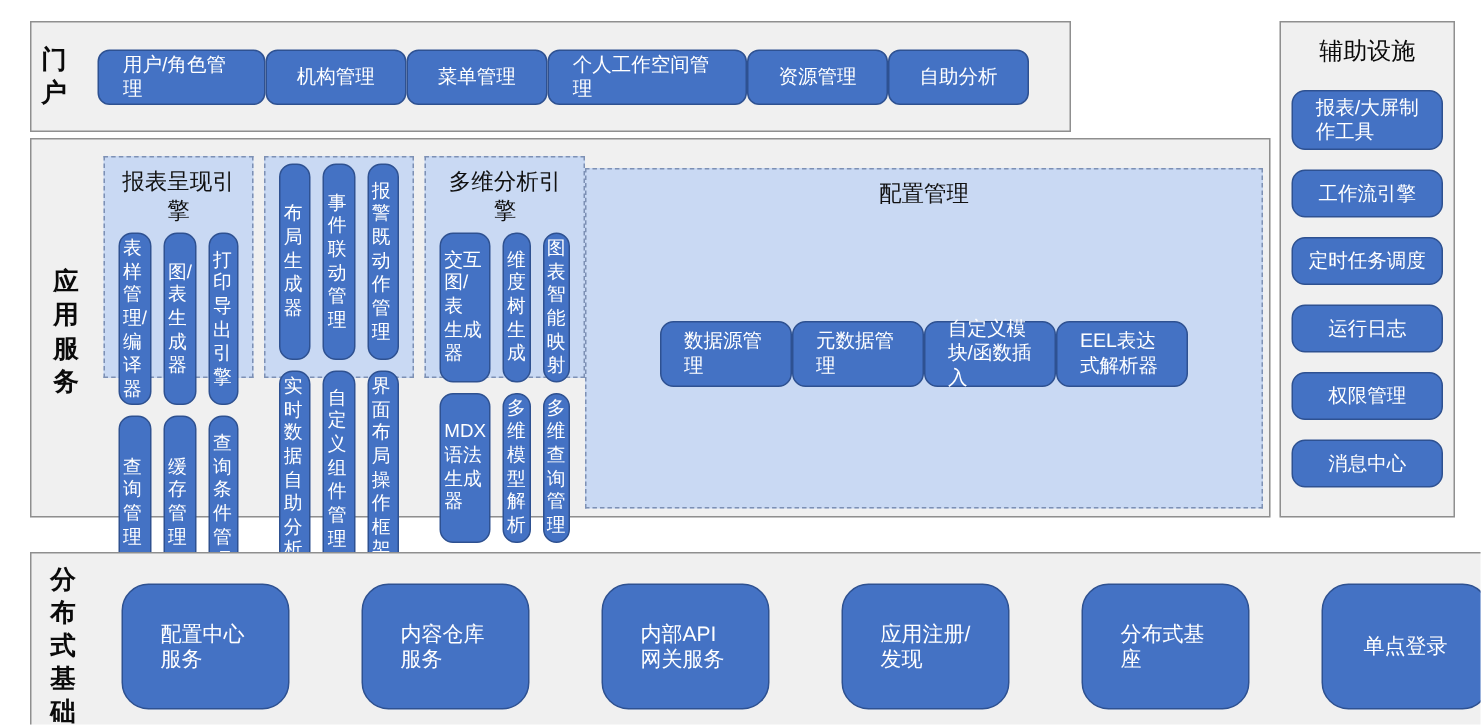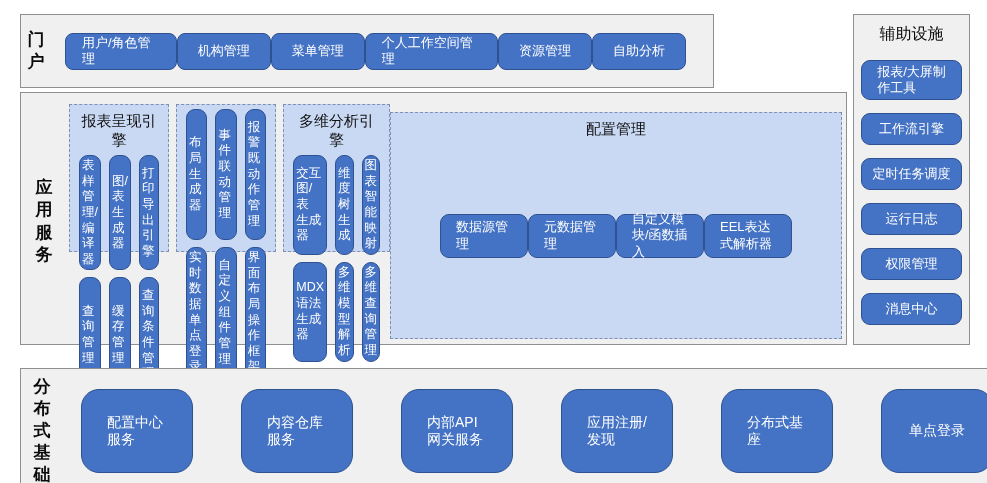--- a/index.html
+++ b/index.html
@@ -97,21 +97,21 @@
 
       <div class="panel engine">
         <div class="egrid">
           <div class="btn ebtn">布局生
 成器</div>
           <div class="btn ebtn">事件联动
 管理</div>
           <div class="btn ebtn">报警既动
 作管理</div>
           <div class="btn ebtn">实时数据
-单点登录</div>
+自助分析</div>
           <div class="btn ebtn">自定义组
 件管理</div>
           <div class="btn ebtn">界面布局
 操作框架</div>
         </div>
       </div>
 
       <div class="panel engine">
         <div class="panel-title">多维分析引擎</div>
         <div class="egrid">

